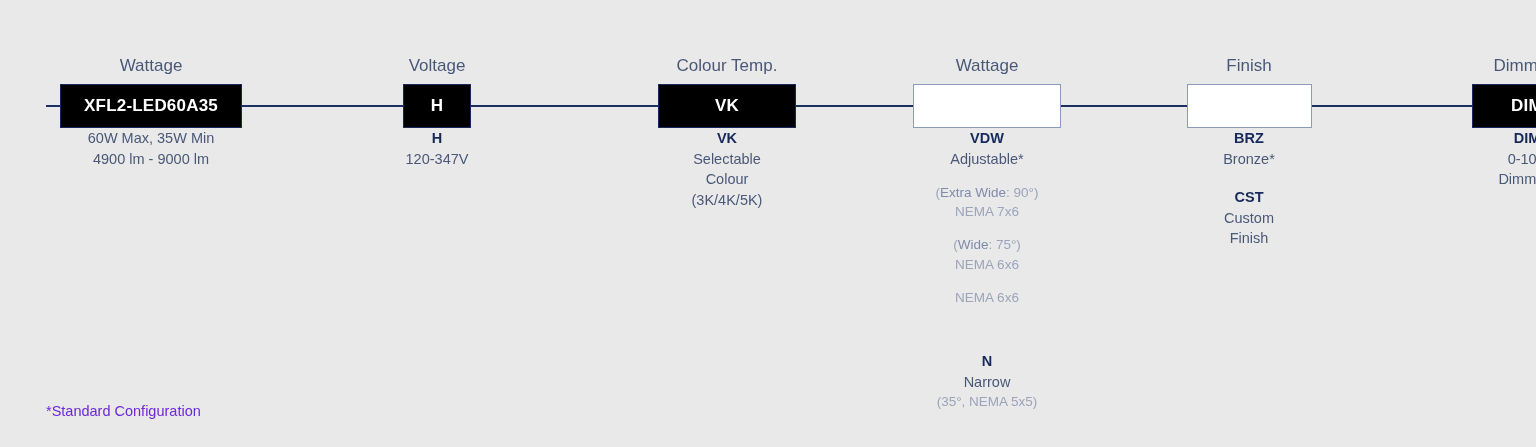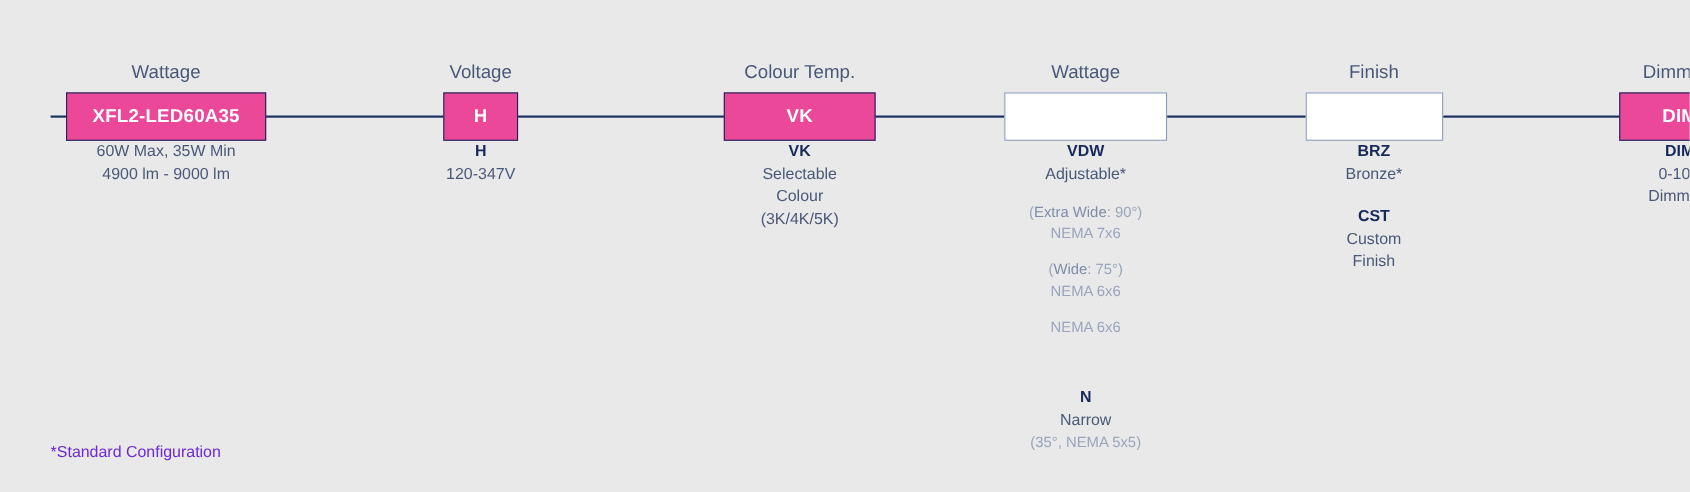--- a/index.html
+++ b/index.html
@@ -73,21 +73,21 @@
     height: 44px;
     display: flex;
     align-items: center;
     justify-content: center;
     box-sizing: border-box;
     font-size: 17px;
     font-weight: bold;
     letter-spacing: 0.2px;
   }
   .code-box.filled {
-    background: #ec4899;
+    background: #000000;
     color: #ffffff;
     border: 1px solid #17295a;
   }
   .code-box.empty {
     background: #ffffff;
     border: 1px solid #8b9bbd;
     color: transparent;
   }
 
   

